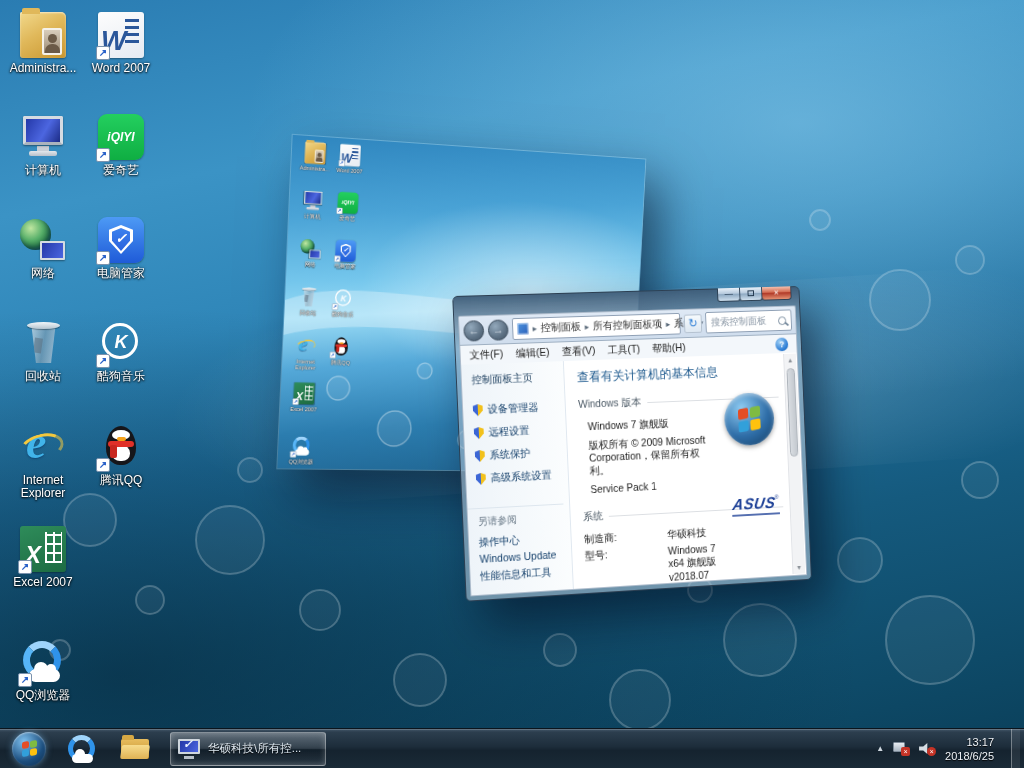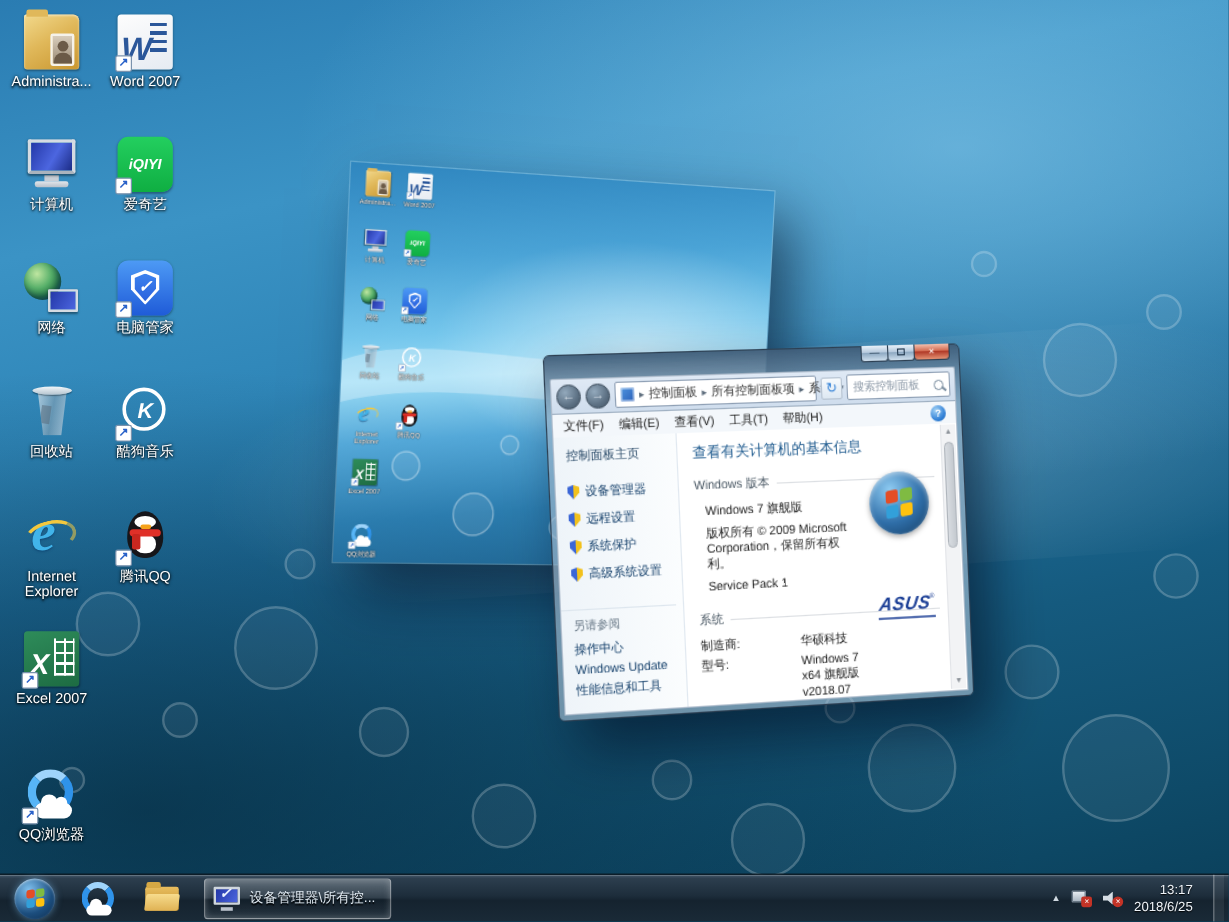--- a/index.html
+++ b/index.html
@@ -553,21 +553,21 @@
     </div>
   <div class="tbicon tb-folder">
       <i class="back"></i>
       <i class="front"></i>
     </div>
   <div class="taskbtn">
     <span class="tb-comp">
         <i class="scr"></i>
         <i class="chk"></i>
       </span>
-    <span class="tlabel">设备管理器\所有控...</span>
+    <span class="tlabel">华硕科技\所有控...</span>
   </div>
   <div class="tray">
     <span class="chev"></span>
     <span class="tray-net">
         <i class="w1"></i>
         <i class="badge"></i>
       </span>
     <span class="tray-vol">
         <i class="spk"></i>
         <i class="badge"></i>

